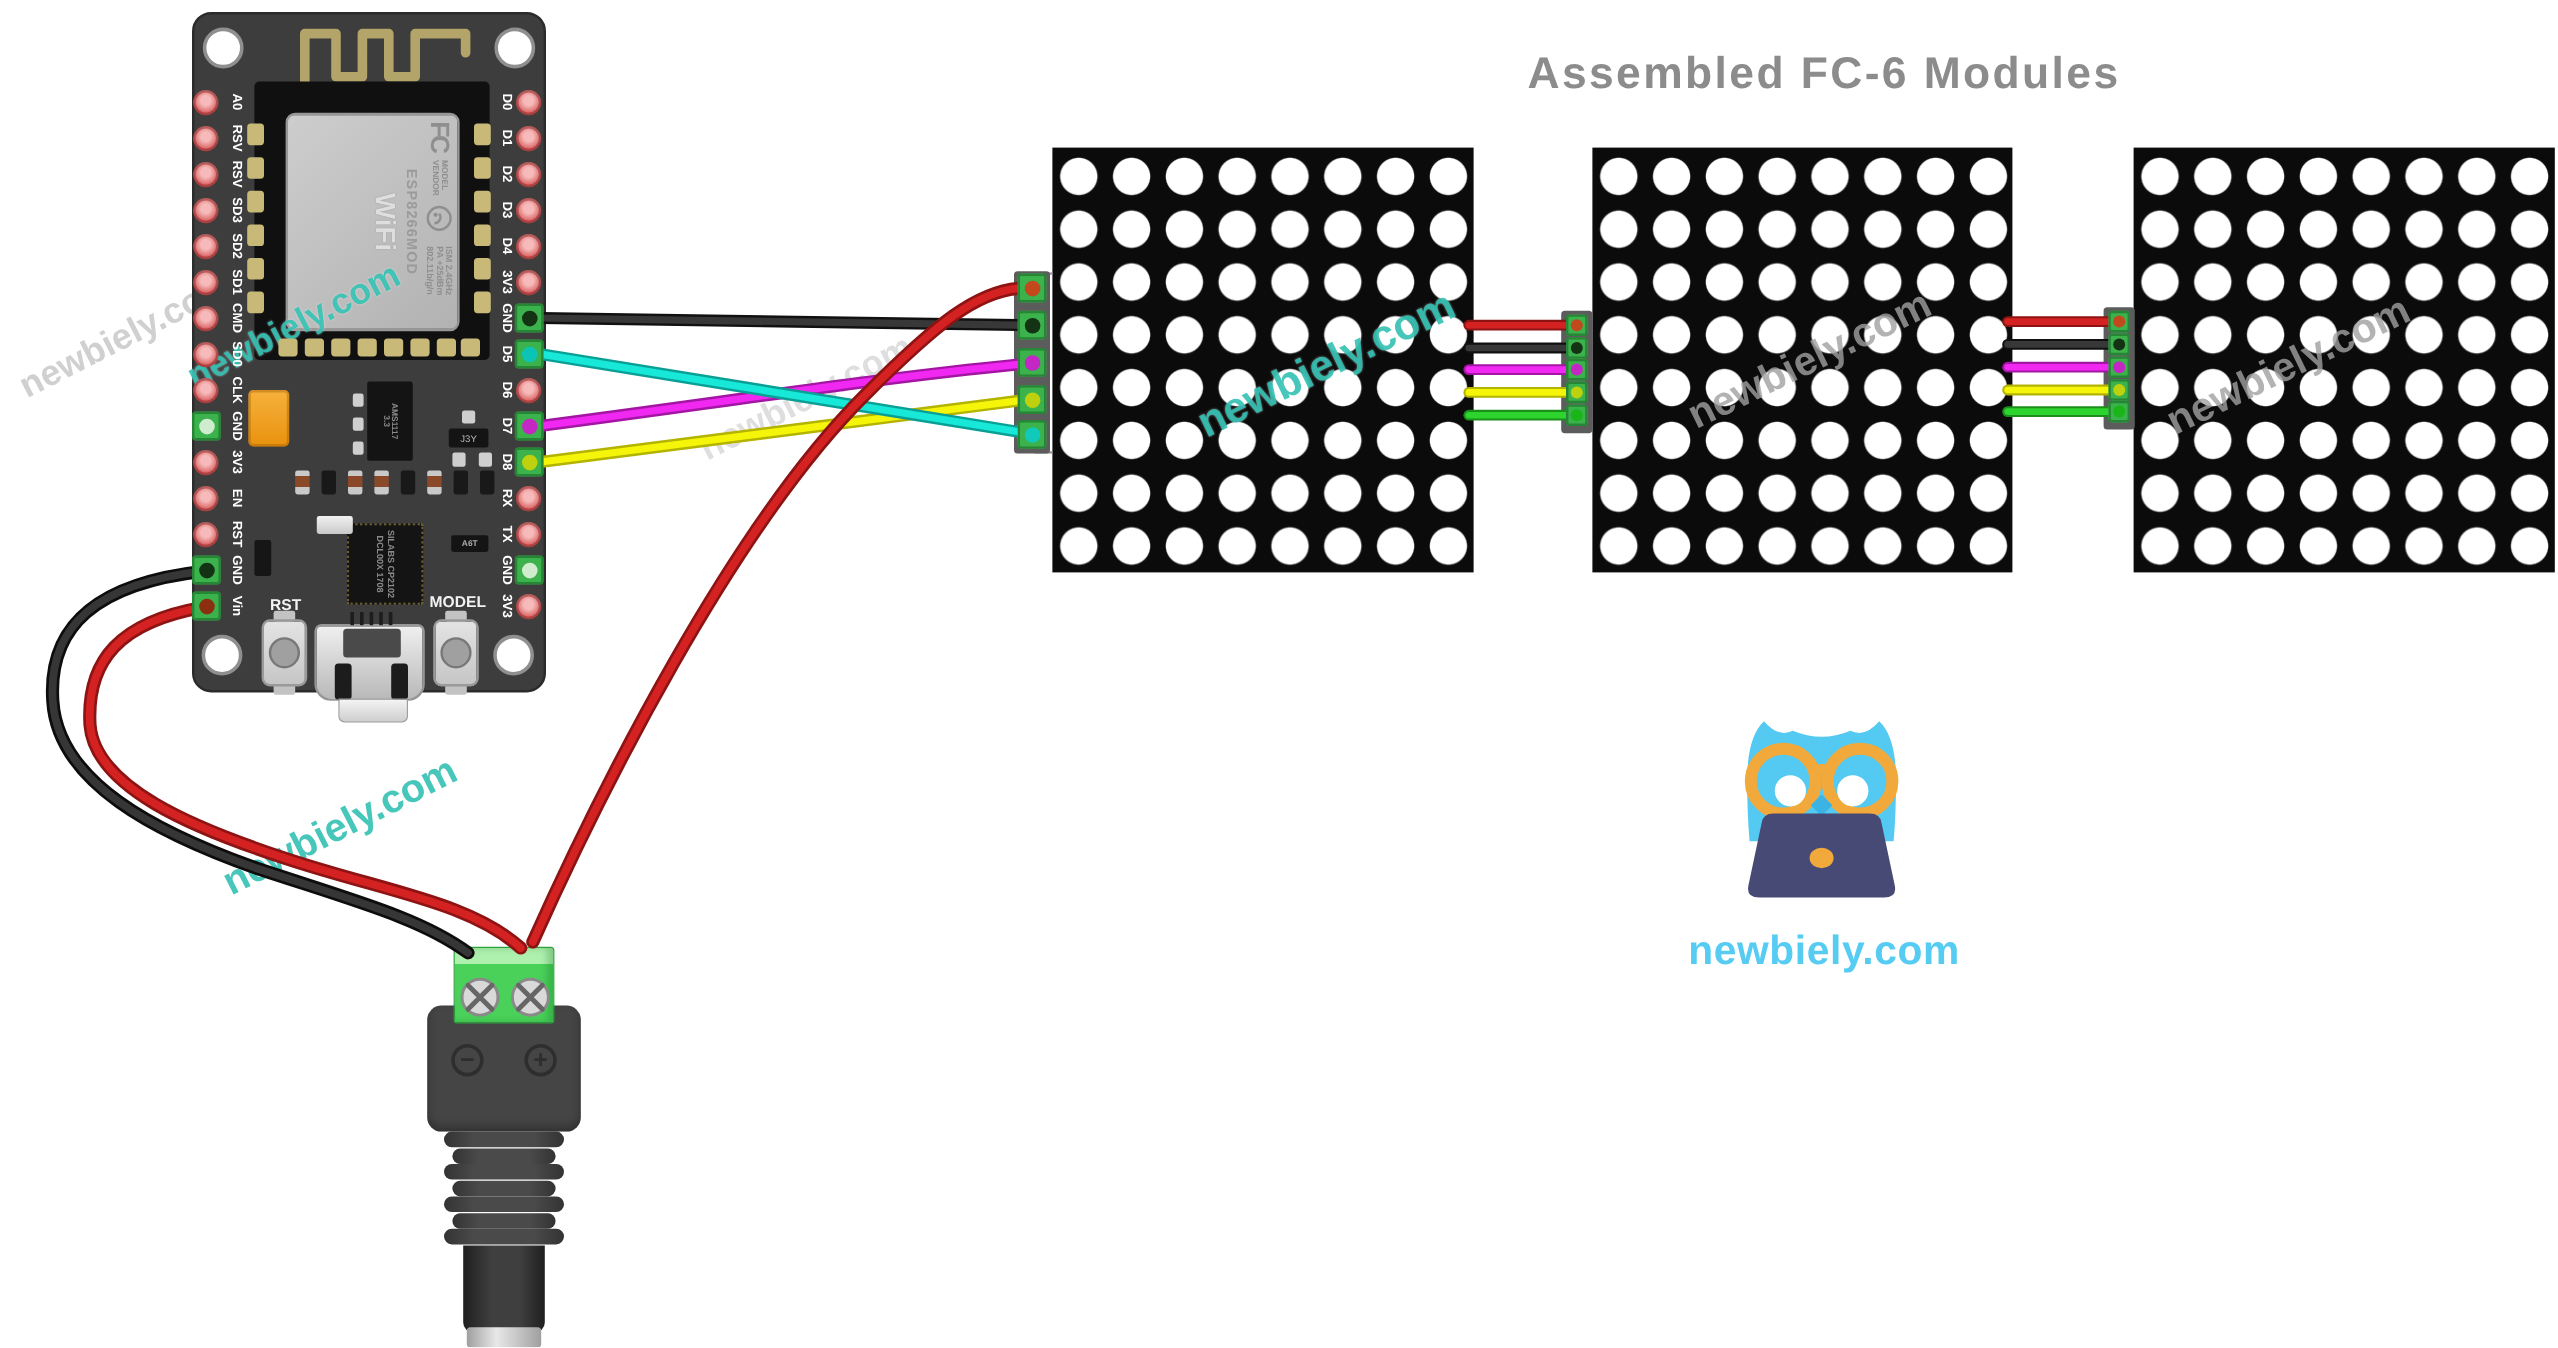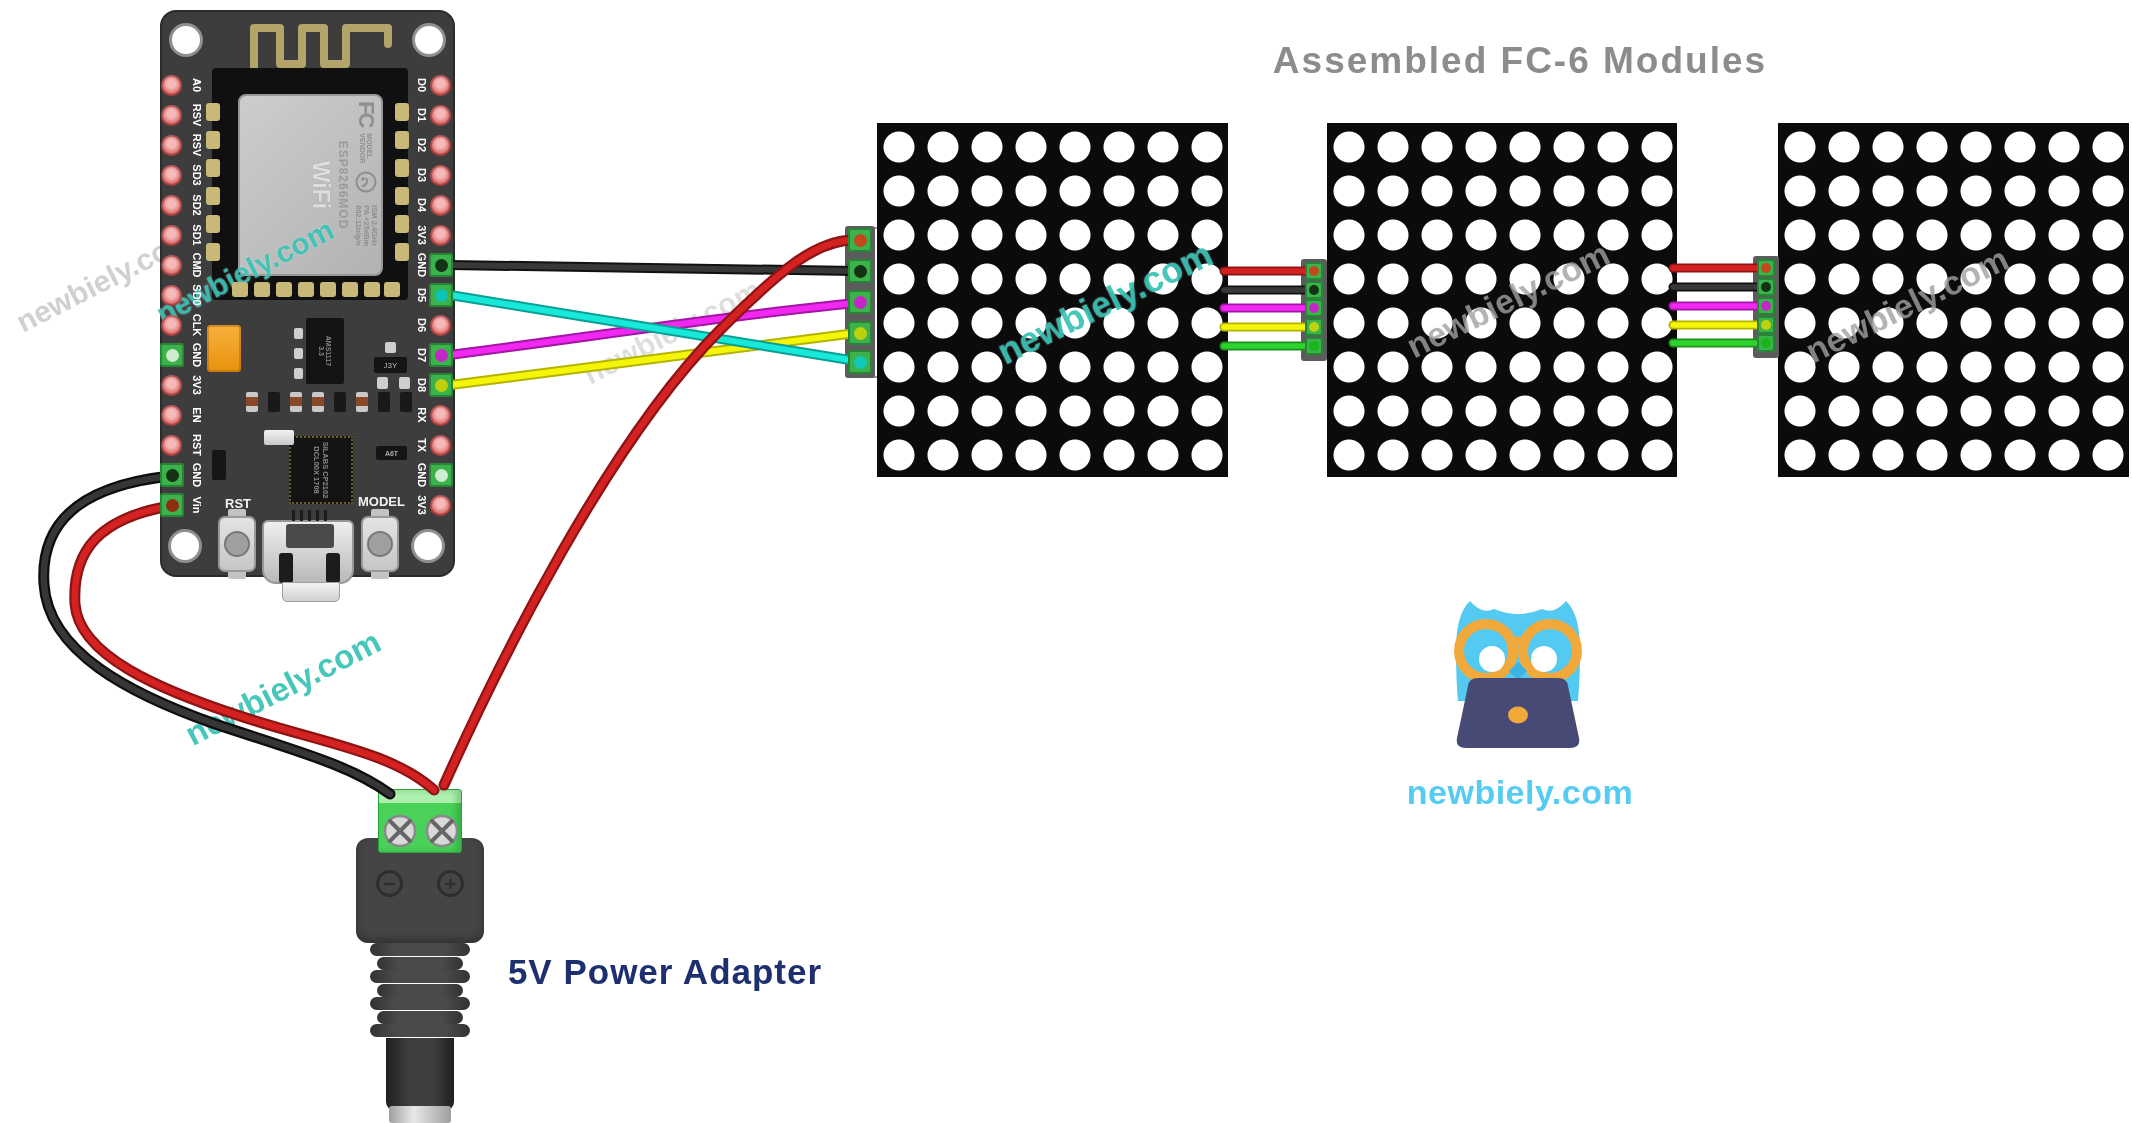--- a/index.html
+++ b/index.html
@@ -259,21 +259,20 @@
       <path d="M170,506 C100,518 72,550 75,604 C79,656 160,690 240,716 C322,743 392,752 434,790" stroke="#8e1414" stroke-width="11" fill="none" stroke-linecap="round"></path>
       <path d="M170,506 C100,518 72,550 75,604 C79,656 160,690 240,716 C322,743 392,752 434,790" stroke="#d42222" stroke-width="6.5" fill="none" stroke-linecap="round"></path>
     </g>
     <g>
       <path d="M444,785 C500,660 610,440 720,330 C780,270 815,241 853,240" stroke="#8e1414" stroke-width="11" fill="none" stroke-linecap="round"></path>
       <path d="M444,785 C500,660 610,440 720,330 C780,270 815,241 853,240" stroke="#d42222" stroke-width="6.5" fill="none" stroke-linecap="round"></path>
     </g>
   </svg>
 
   <div class="abs title" style="left:1190px;top:40px;width:660px;">Assembled FC-6 Modules</div>
-  <div class="abs power-label" style="left:430px;top:952px;width:470px;">5V Power Adapter</div>
 
   <svg class="abs" style="left:1428px;top:588px;" width="180" height="185" viewBox="0 0 180 185">
     <path d="M28,62 Q28,26 42,13 Q54,27 66,21 Q90,31 114,21 Q126,27 138,13 Q152,26 152,62 Q152,92 150,113 L30,113 Q28,92 28,62 Z" fill="#54c9f1"></path>
     <circle cx="58" cy="63" r="27" fill="none" stroke="#f2a93b" stroke-width="10"></circle>
     <circle cx="122" cy="63" r="27" fill="none" stroke="#f2a93b" stroke-width="10"></circle>
     <path d="M85,56 Q90,49 95,56" stroke="#f2a93b" stroke-width="8" fill="none"></path>
     <circle cx="64" cy="71" r="13" fill="#ffffff"></circle>
     <circle cx="116" cy="71" r="13" fill="#ffffff"></circle>
     <path d="M90,74 L99,83 L90,92 L81,83 Z" fill="#3bb4e4"></path>
     <path d="M50,90 Q41,90 40,98 L29,150 Q27,160 38,160 L142,160 Q153,160 151,150 L140,98 Q139,90 130,90 Z" fill="#474a74"></path>

